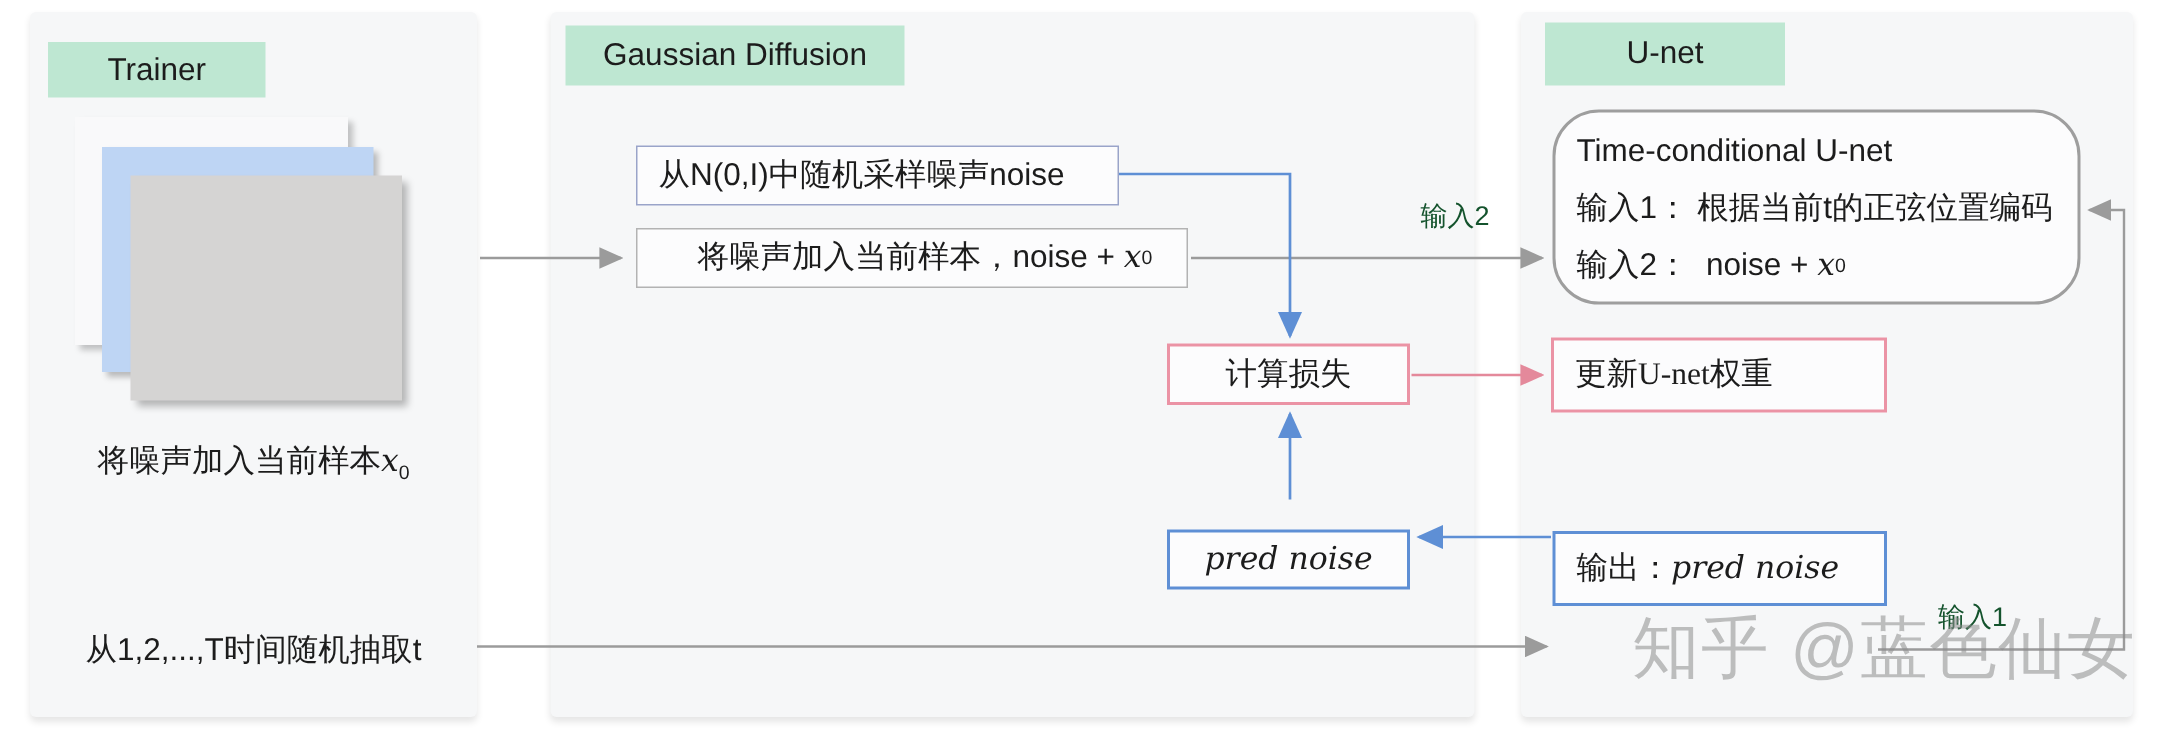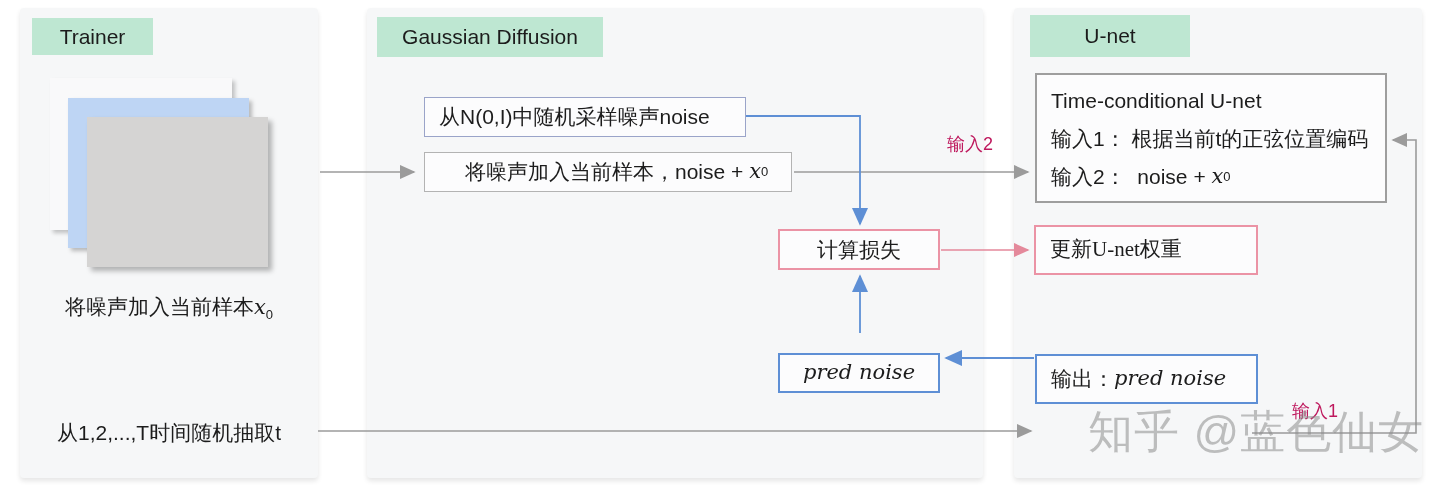--- a/index.html
+++ b/index.html
@@ -40,24 +40,24 @@
   .mathvar {
     font-family: "DejaVu Serif", serif;
     font-style: italic;
   }
   sub { font-size: 0.62em; }
   .caption {
     position: absolute; z-index: 3;
     font-size: 21px; text-align: center;
   }
   .card { position: absolute; z-index: 2; }
-  .multiline { display: block; padding-top: 7px; }
+  .multiline { display: block; padding-top: 7px; border-radius: 31px; }
   .tc-line { height: 38px; display: flex; align-items: center; }
   .arrow-label {
-    position: absolute; z-index: 3; font-size: 18px; color: #be185d;
+    position: absolute; z-index: 3; font-size: 18px; color: #14532d;
   }
   .watermark {
     position: absolute; z-index: 6;
     font-size: 45px; letter-spacing: 1px;
     color: var(--watermark, #8e8e8e); opacity: 0.55;
     white-space: nowrap;
   }
   svg.wires { position: absolute; left: 0; top: 0; z-index: 1; }
 </style>
 </head>
@@ -84,21 +84,21 @@
     <path d="M320,172 L414,172" fill="none" stroke="var(--arrow-gray,#9b9b9b)" stroke-width="1.6" marker-end="url(#head-gray)"></path>
     <path d="M794,172 L1028,172" fill="none" stroke="var(--arrow-gray,#9b9b9b)" stroke-width="1.6" marker-end="url(#head-gray)"></path>
     <path d="M318,431 L1031,431" fill="none" stroke="var(--arrow-gray,#9b9b9b)" stroke-width="1.6" marker-end="url(#head-gray)"></path>
     <path d="M1252,433 L1416,433 L1416,140 L1393,140" fill="none" stroke="var(--arrow-gray,#9b9b9b)" stroke-width="1.6" marker-end="url(#head-gray)"></path>
     <path d="M746,116 L860,116 L860,224" fill="none" stroke="var(--arrow-blue,#5e8fd5)" stroke-width="1.8" marker-end="url(#head-blue)"></path>
     <path d="M860,333 L860,276" fill="none" stroke="var(--arrow-blue,#5e8fd5)" stroke-width="1.8" marker-end="url(#head-blue)"></path>
     <path d="M1034,358 L946,358" fill="none" stroke="var(--arrow-blue,#5e8fd5)" stroke-width="1.8" marker-end="url(#head-blue)"></path>
     <path d="M941,250 L1028,250" fill="none" stroke="var(--arrow-red,#e4899b)" stroke-width="1.6" marker-end="url(#head-red)"></path>
   </svg>
 
-  <div class="tag" style="left:32px; top:18px; width:121px; height:37px;align-items:center;">
+  <div class="tag" style="left:32px; top:28px; width:145px; height:37px;align-items:center;">
     <span>Trainer</span>
   </div>
   <div class="tag" style="left:377px; top:17px; width:226px; height:40px;">
     <span>Gaussian Diffusion</span>
   </div>
   <div class="tag" style="left:1030px; top:15px; width:160px; height:42px;">
     <span>U-net</span>
   </div>
 
   <div class="card" style="left:50px; top:78px; width:182px; height:152px;

